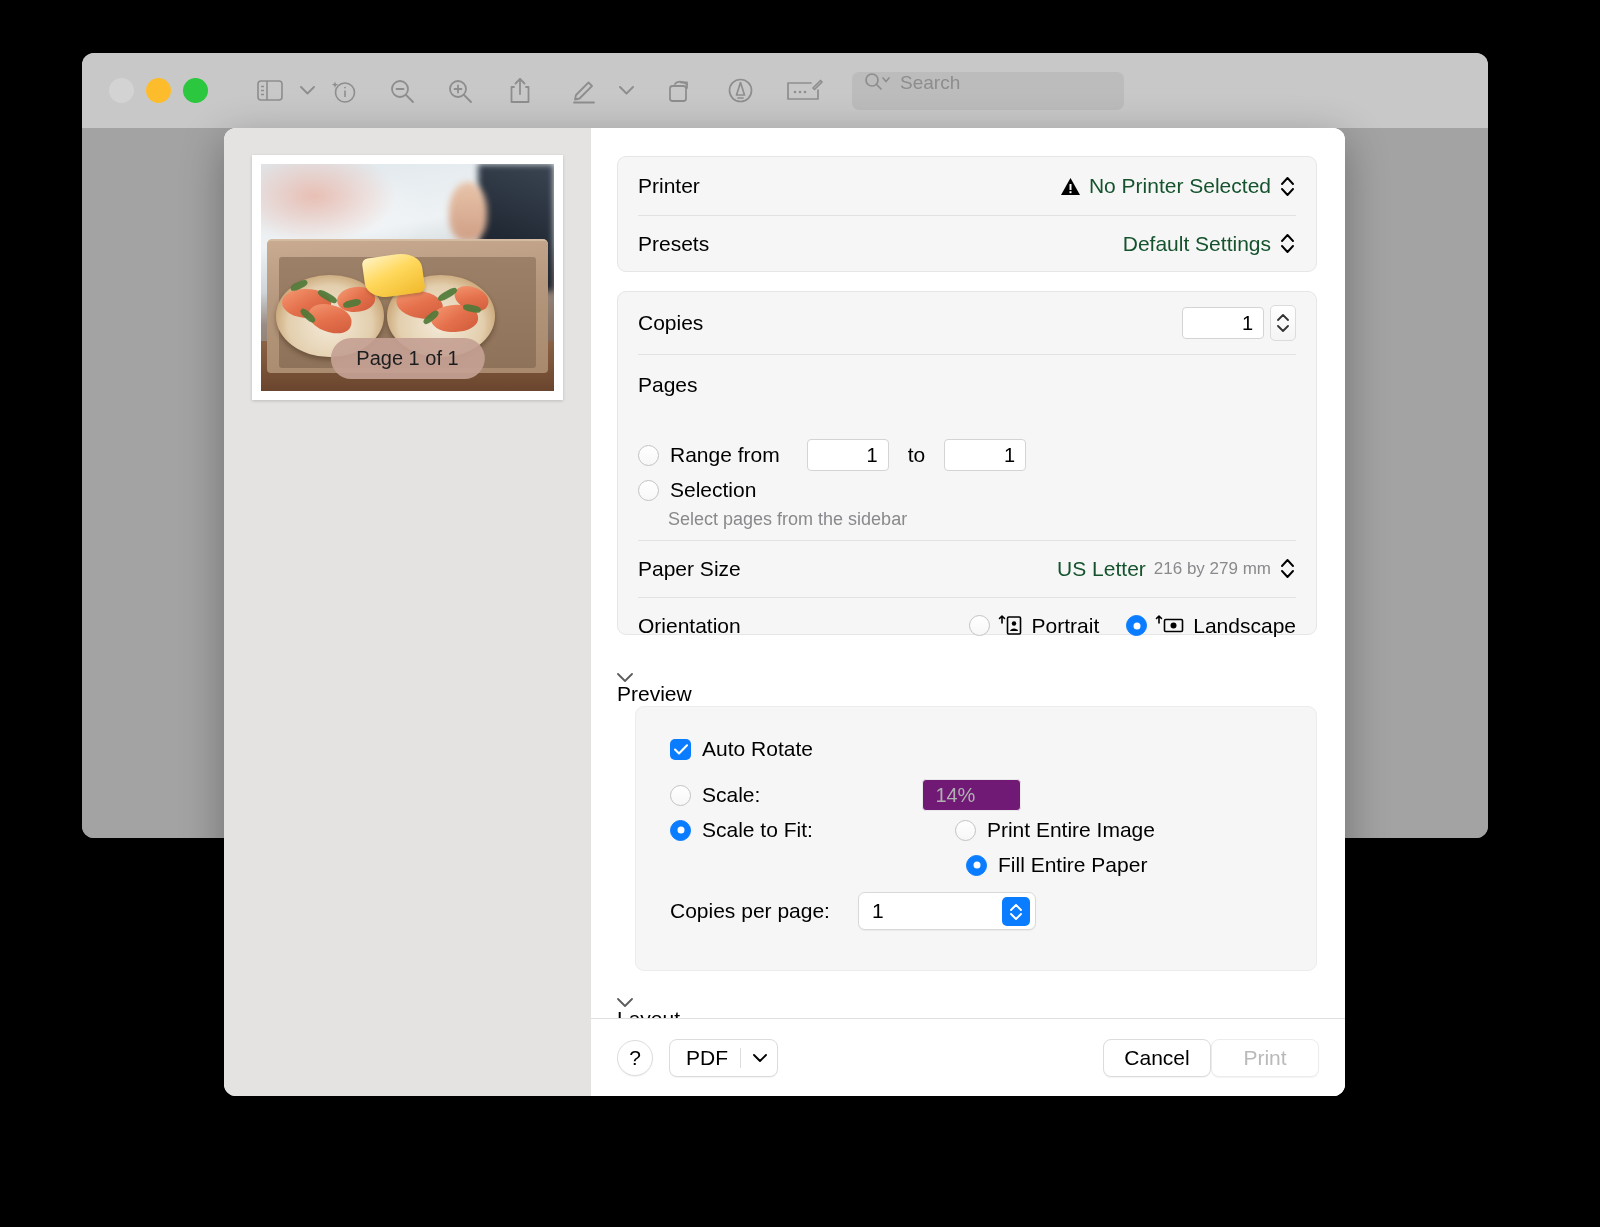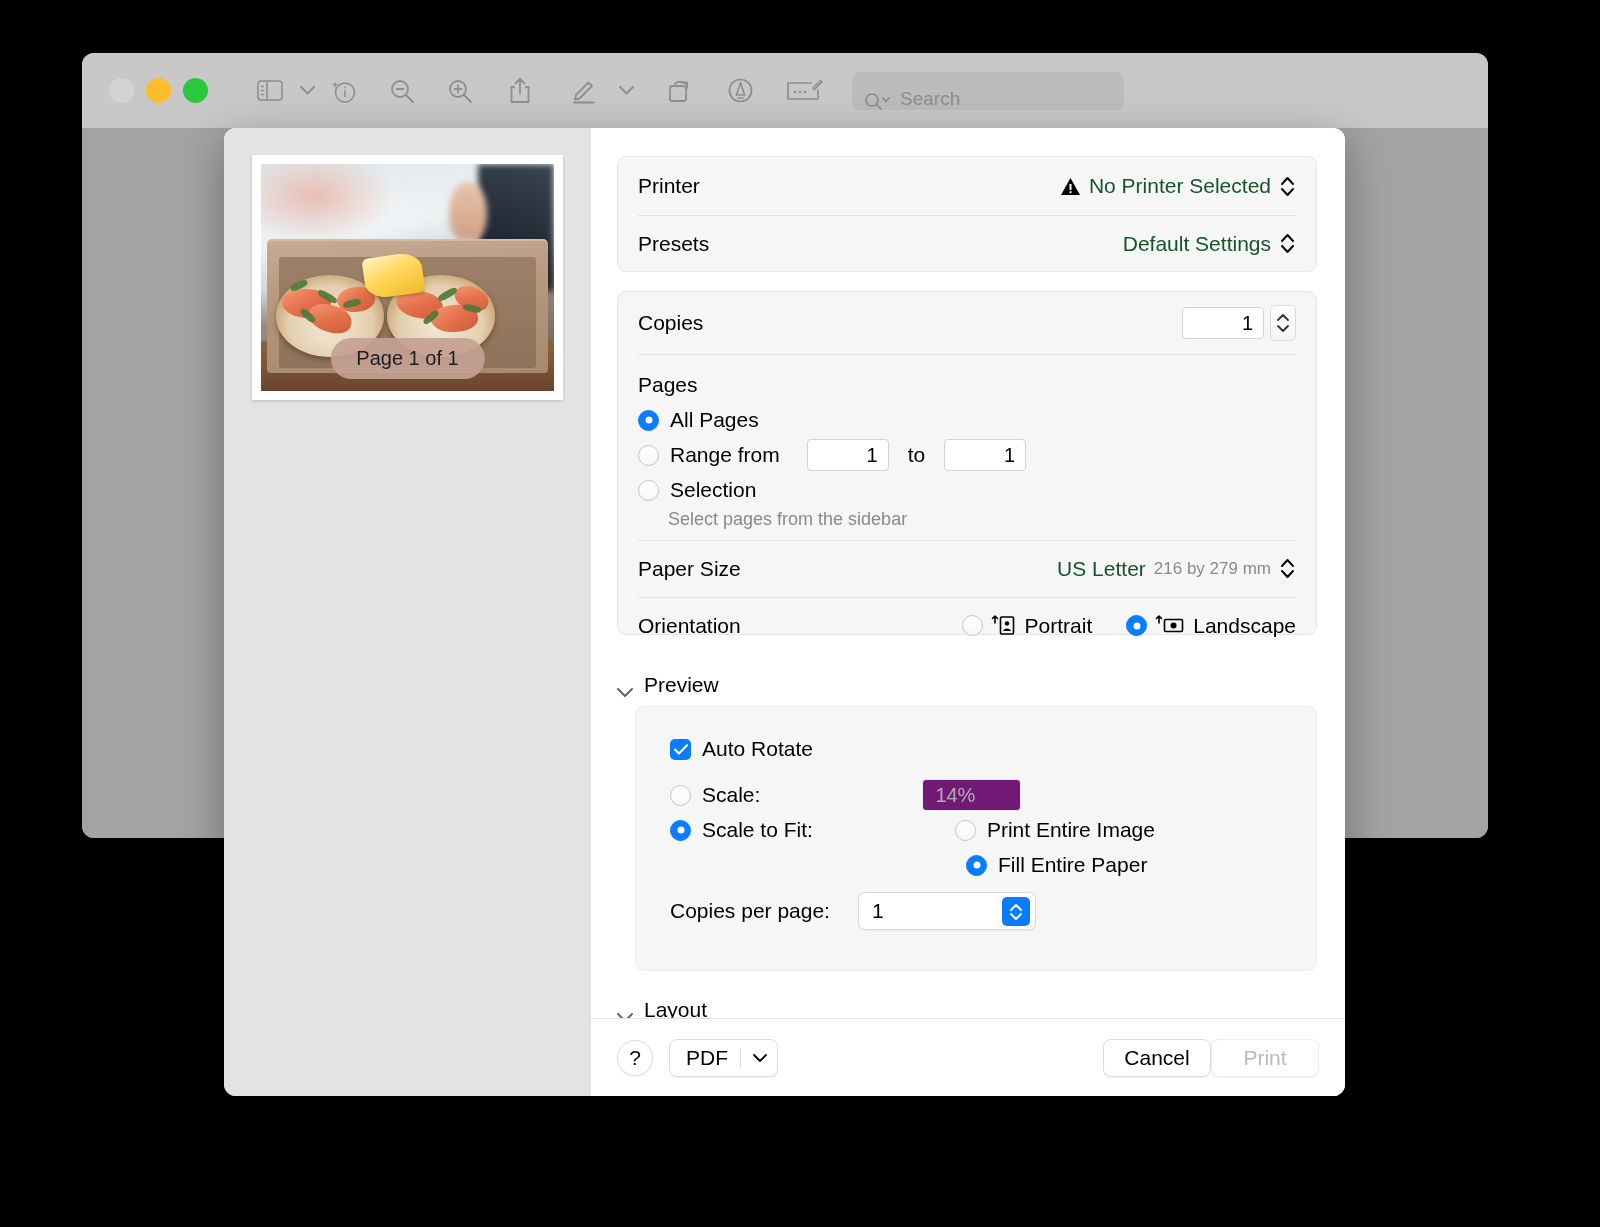--- a/index.html
+++ b/index.html
@@ -46,21 +46,21 @@
   #preview-title {
     font-size: 22px; color: #6b6b6b;
     margin-left: 22px; margin-right: 20px;
     white-space: nowrap;
     font-weight: 400;
   }
   #search-field {
     width: 272px; height: 38px;
     background: #bcbcbc;
     border-radius: 7px;
-    display: flex; align-items: flex-end;
+    display: flex; align-items: flex-start;
     margin-left: 22px;
     color: #8d8d8d;
   }
   #search-field .sf-label { font-size: 19px; margin-left: 8px; }
 
   
   #print-sheet {
     position: absolute;
     left: 224px; top: 128px;
     width: 1121px; height: 968px;
@@ -274,21 +274,21 @@
     position: absolute; right: 5px; top: 4px;
     width: 28px; height: 29px;
     background: #0a7cff; border-radius: 5px;
     display: flex; flex-direction: column;
     align-items: center; justify-content: center; gap: 2px;
     color: #fff;
   }
 
   .disclosure {
     position: absolute;
-    display: flex; align-items: flex-end; gap: 11px;
+    display: flex; align-items: flex-start;  flex-direction: column;
   }
   .disclosure .dtitle { font-size: 21px; color: #000; }
   .disclosure .dchev { color: #5c5c5c; display: flex; }
 
   
   .ori-glyph { display: flex; align-items: center; color: #000; }
 
   
   #sheet-bottom {
     position: absolute; left: 367px; top: 890px;
@@ -533,26 +533,20 @@
             </span>
           </span>
         </div>
 
         <div class="hr" style="top:62px"></div>
 
         <div class="row" style="top:78px;height:30px">
           <span class="row-label">Pages</span>
         </div>
 
-        <div class="row" style="top:111px;height:34px">
-          <span class="opt-row">
-            <span class="radio on"></span>
-            <span class="opt-label">All Pages</span>
-          </span>
-        </div>
 
         <div class="row" style="top:145px;height:36px">
           <span class="opt-row">
             <span class="radio"></span>
             <span class="opt-label">Range from</span>
             <span class="txtfield" style="width:82px;margin-left:16px">1</span>
             <span class="opt-label" style="margin-left:8px">to</span>
             <span class="txtfield" style="width:82px;margin-left:8px">1</span>
           </span>
         </div>
@@ -583,21 +577,21 @@
                   <polyline points="1,1 6.5,7 12,1"></polyline>
                 </svg>
             </span>
           </span>
         </div>
 
         <div class="hr" style="top:305px"></div>
 
         <div class="row" style="top:305px;height:57px">
           <span class="row-label">Orientation</span>
-          <span class="row-right" style="gap:12px">
+          <span class="row-right" style="gap:5px">
             <span class="opt-row" style="gap:8px">
               <span class="radio"></span>
               <span class="ori-glyph">
                 <svg width="26" height="23" viewBox="0 0 26 23" fill="none" stroke="currentColor" stroke-width="1.6">
                   <path d="M4 9 V2 M1.5 4.5 L4 2 L6.5 4.5" stroke-linecap="round" stroke-linejoin="round"></path>
                   <rect x="9.5" y="3" width="13" height="17" rx="1.2"></rect>
                   <circle cx="16" cy="9.5" r="2.2" fill="currentColor" stroke="none"></circle>
                   <path d="M12 17 C12.6 13.6 19.4 13.6 20 17 Z" fill="currentColor" stroke="none"></path>
                 </svg>
               </span>

